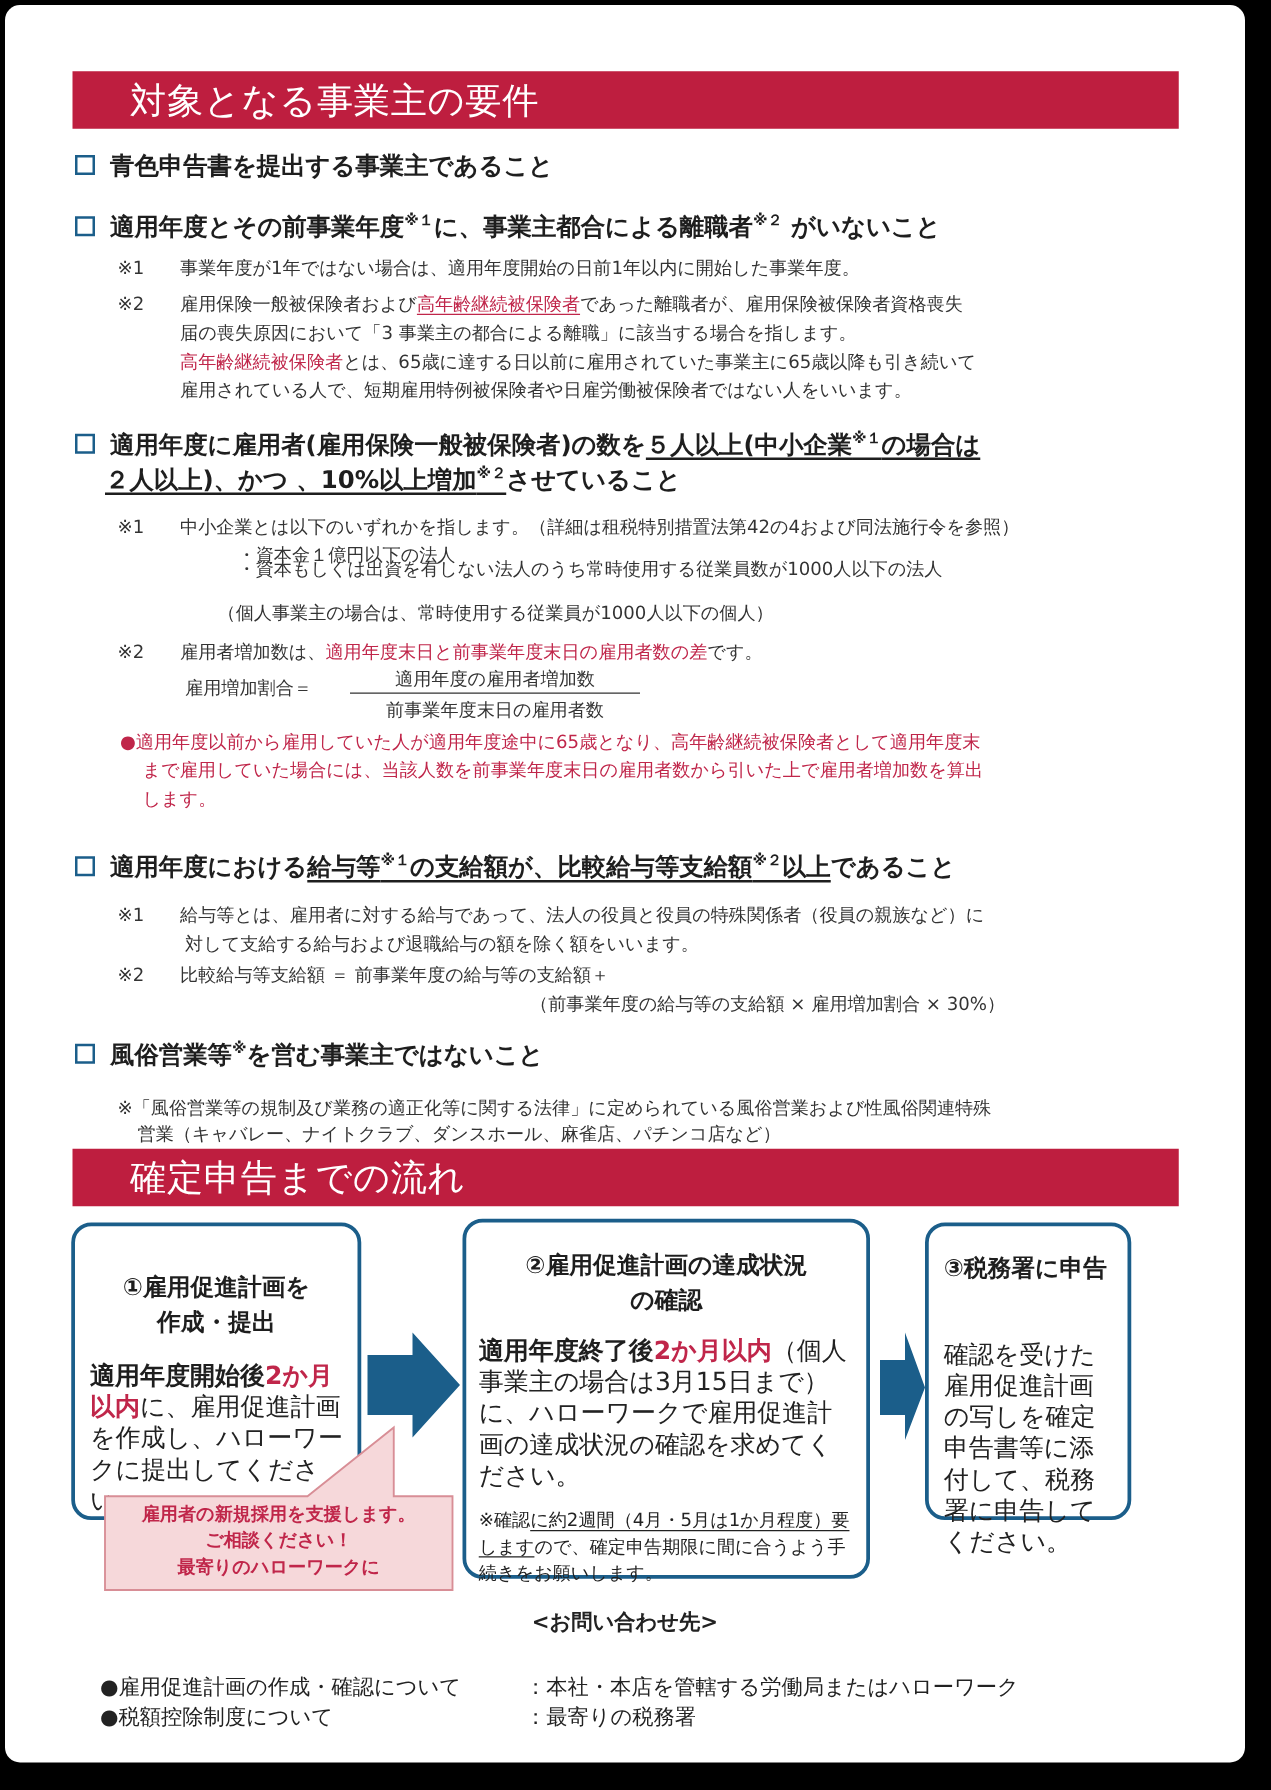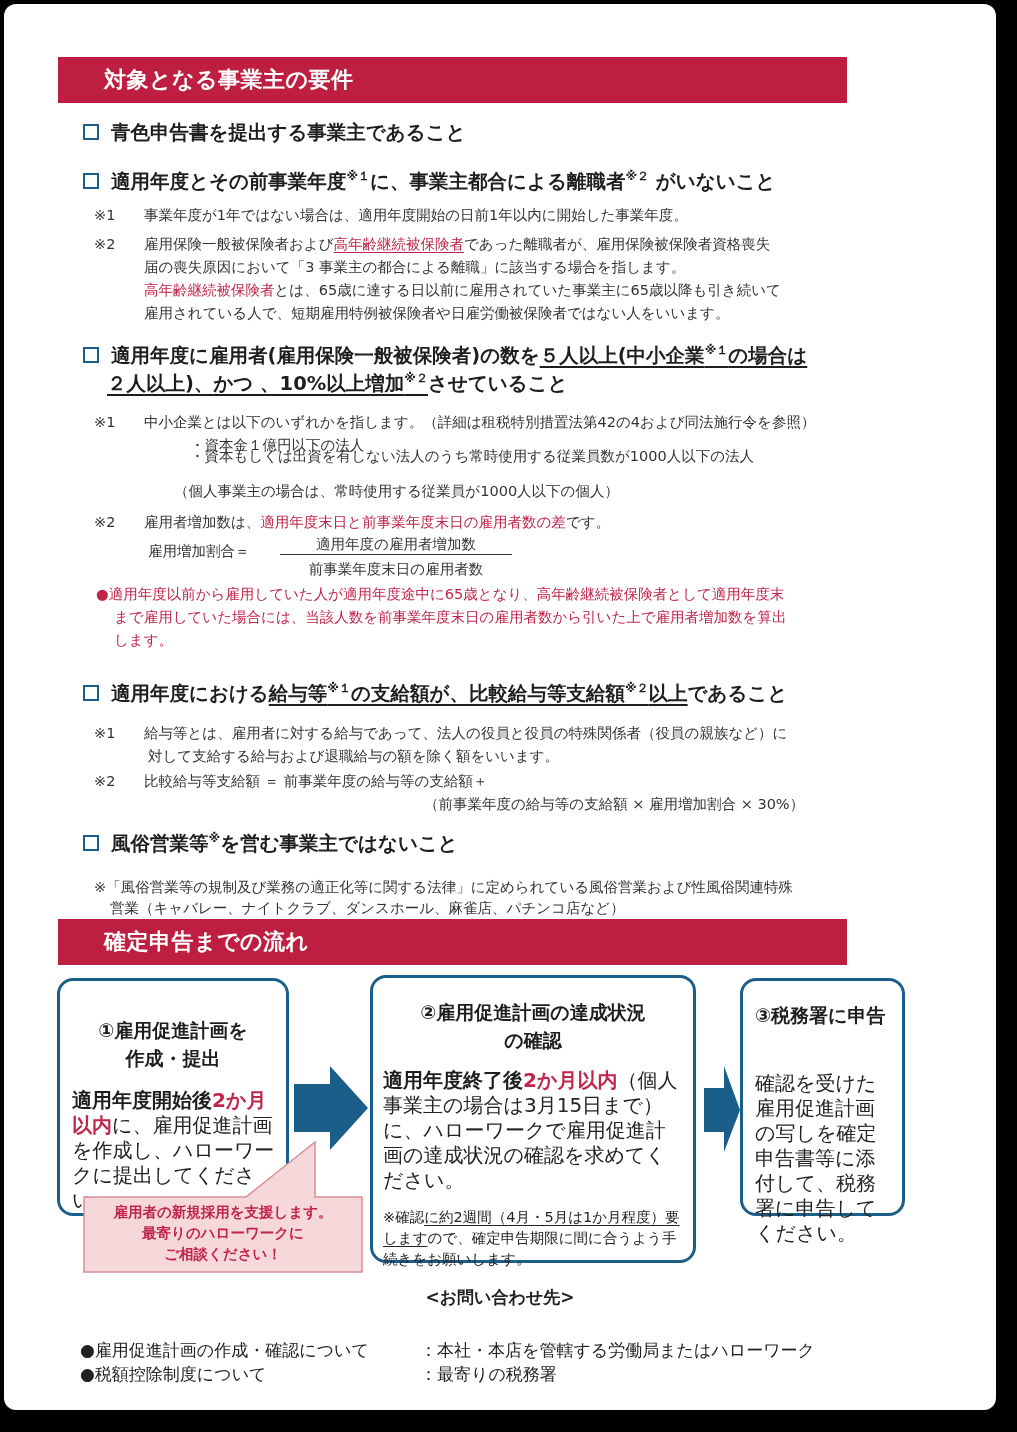--- a/index.html
+++ b/index.html
@@ -6,28 +6,27 @@
   body {
     width:1017px; height:1432px; background:#000; position:relative; overflow:hidden;
     font-family:"DejaVu Sans","Liberation Sans",sans-serif; color:#222;
   }
   .card {
     position:absolute; left:4px; top:4px; width:992px; height:1406px;
     background:#fff; border-radius:12px; overflow:hidden;
   }
   .abs { position:absolute; }
   .banner {
-    position:absolute; left:54px; width:789px; height:46px; background:#BE1E3F;
-    color:#fff; font-weight:bold; font-size:22px; line-height:46px; padding-left:46px; box-sizing:border-box;
+    position:absolute; left:54px; width:885px; height:46px; background:#BE1E3F;
+    color:#fff; font-weight:normal; font-size:29px; line-height:46px; padding-left:46px; box-sizing:border-box;
     letter-spacing:0.5px;
   }
   .req {
     position:absolute; left:56px; font-weight:bold; font-size:19.5px; color:#1e1e1e; white-space:nowrap;
     line-height:28px;
-    margin-left:23px;
   }
   .chk {
     display:inline-block; width:12px; height:12px; border:2.5px solid #1B5E8A; vertical-align:middle;
     margin-right:12px; position:relative; top:-2px; box-sizing:content-box;
   }
   .sup { font-size:12px; position:relative; top:-8px; font-weight:bold; }
   .u { text-decoration:underline; text-decoration-thickness:2px; text-underline-offset:4px; }
   .note {
     position:absolute; font-size:14.5px; color:#333; white-space:nowrap; line-height:22px;
   }
@@ -129,22 +128,22 @@
 
   <svg class="arrow" style="left:288px; top:1060px;" width="80" height="90">
     <polygon points="2,20 38,20 38,2 76,44 38,86 38,68 2,68" fill="#1B5E8A"></polygon>
   </svg>
 
   <svg class="abs" style="left:76px; top:1134px;" width="290" height="140">
     <polygon points="4,59 166,59 235,4 235,59 282,59 282,134 4,134" fill="#F6D8DA" stroke="#D88E96" stroke-width="1.5"></polygon>
   </svg>
   <div class="callout-text">
     <div>雇用者の新規採用を支援します。</div>
+    <div>ご相談ください！</div>
     <div>最寄りのハローワークに</div>
-    <div>ご相談ください！</div>
   </div>
 
   <div class="flowbox" style="left:366px; top:971px; width:326px; height:288px;">
     <div class="fb-title" style="margin-top:20px;">②雇用促進計画の達成状況</div>
     <div class="fb-title">の確認</div>
     <div class="fb-body" style="margin:14px 10px 0 10px;">
       <b>適用年度終了後</b><span class="accent">2か月以内</span><span>（個人事業主の場合は3月15日まで）に、ハローワークで雇用促進計画の達成状況の確認を求めてください。</span>
     </div>
     <div class="fb-body" style="margin:14px 10px 0 10px; font-size:14.5px; line-height:21px;">
       <span>※確認</span><span style="text-decoration:underline; text-underline-offset:3px;">に約2週間（4月・5月は1か月程度）要します</span><span>ので、確定申告期限に間に合うよう手続きをお願いします。</span>

